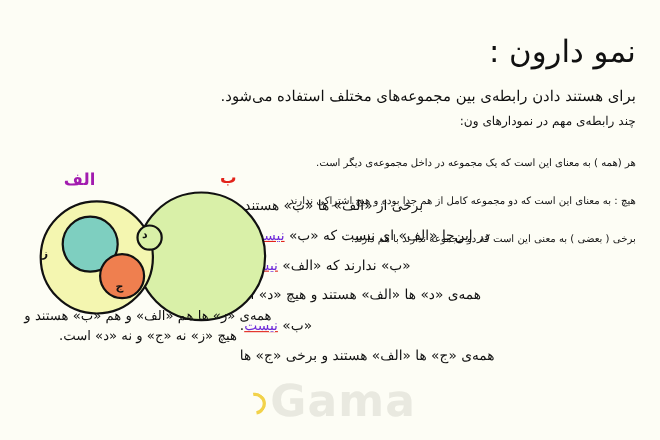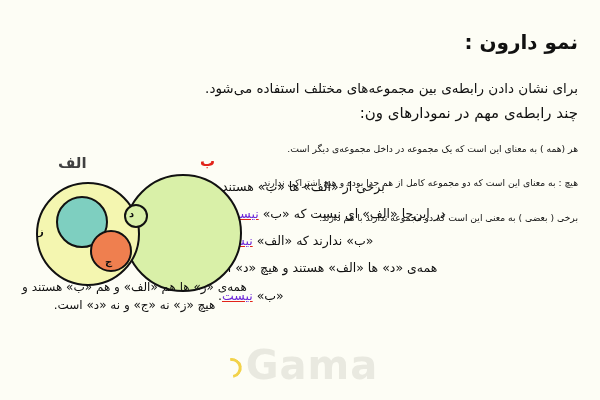--- a/index.html
+++ b/index.html
@@ -18,43 +18,43 @@
     position: absolute;
     inset: 0;
     background: #fdfdf5;
   }
 
   
   .title {
     position: absolute;
     top: 30px;
     right: 22px;
-    font-size: 20px;
-    font-weight: bold;
+    font-size: 28px;
+    font-weight: normal;
     color: #111;
     letter-spacing: 0.5px;
     direction: rtl;
   }
 
   
   .intro {
     position: absolute;
     top: 80px;
     right: 22px;
     font-size: 13.5px;
     color: #111;
     direction: rtl;
     text-align: right;
   }
 
   .sub-head {
     position: absolute;
     top: 104px;
     right: 22px;
-    font-size: 15px;
+    font-size: 11px;
     color: #111;
     direction: rtl;
     text-align: right;
   }
 
   .defs {
     position: absolute;
     top: 122px;
     right: 22px;
     width: 400px;
@@ -150,21 +150,21 @@
   .lbl {
     position: absolute;
     font-size: 11px;
     color: #111;
     font-weight: bold;
   }
   .lbl-alef {
     left: 30px;
     top: -14px;
     font-size: 15px;
-    color: #404040;
+    color: #a21caf;
   }
   .lbl-b {
     left: 172px;
     top: -16px;
     font-size: 15px;
     color: #e2231a;
   }
   .lbl-d { left: 101px; top: 40px; font-size: 10px; }
   .lbl-z { left: 10px; top: 58px; font-size: 10px; }
   .lbl-j { left: 77px; top: 88px; font-size: 10px; }
@@ -207,36 +207,37 @@
     vertical-align: middle;
   }
 </style>
 </head>
 <body>
 
 <div class="page">
 
   <div class="title">نمو دارون :</div>
 
-  <div class="intro">برای نشان دادن رابطه‌ی بین مجموعه‌های مختلف استفاده می‌شود.</div>
+  <div class="intro">برای هستند دادن رابطه‌ی بین مجموعه‌های مختلف استفاده می‌شود.</div>
 
   <div class="sub-head">چند رابطه‌ی مهم در نمودارهای ون:</div>
 
   <div class="defs">
     <div>هر (همه ) به معنای این است که یک مجموعه در داخل مجموعه‌ی دیگر است.</div>
     <div>هیچ : به معنای این است که دو مجموعه کامل از هم جدا بوده و هیچ اشتراکی ندارند.</div>
     <div>برخی ( بعضی ) به معنی این است که دو  مجموعه ندارند با هم دارند.</div>
   </div>
 
   <div class="statements">
     <div class="stmt" id="s0"><span>برخی از «الف» ها «ب» هستند.</span></div>
     <div class="stmt" id="s1"><span>در این‌جا «الف» ای نیست که «ب» </span><span class="neg">نیست</span><span> و</span></div>
     <div class="stmt" id="s2"><span>«ب» ندارند که «الف» </span><span class="neg">نیست</span><span>.</span></div>
     <div class="stmt" id="s3"><span>همه‌ی «د» ها «الف» هستند و هیچ «د» ای</span></div>
     <div class="stmt" id="s4"><span>«ب» </span><span class="neg">نیست</span><span>.</span></div>
+    <div class="stmt" id="s5"><span>همه‌ی «ج» ها «الف» هستند و برخی «ج» ها</span></div>
   </div>
 
   <div class="diagram">
     <div class="circle c-b"></div>
     <div class="circle c-alef"></div>
     <div class="circle c-teal"></div>
     <div class="circle c-orange"></div>
     <div class="circle c-small"></div>
 
     <span class="lbl lbl-alef">الف</span>

